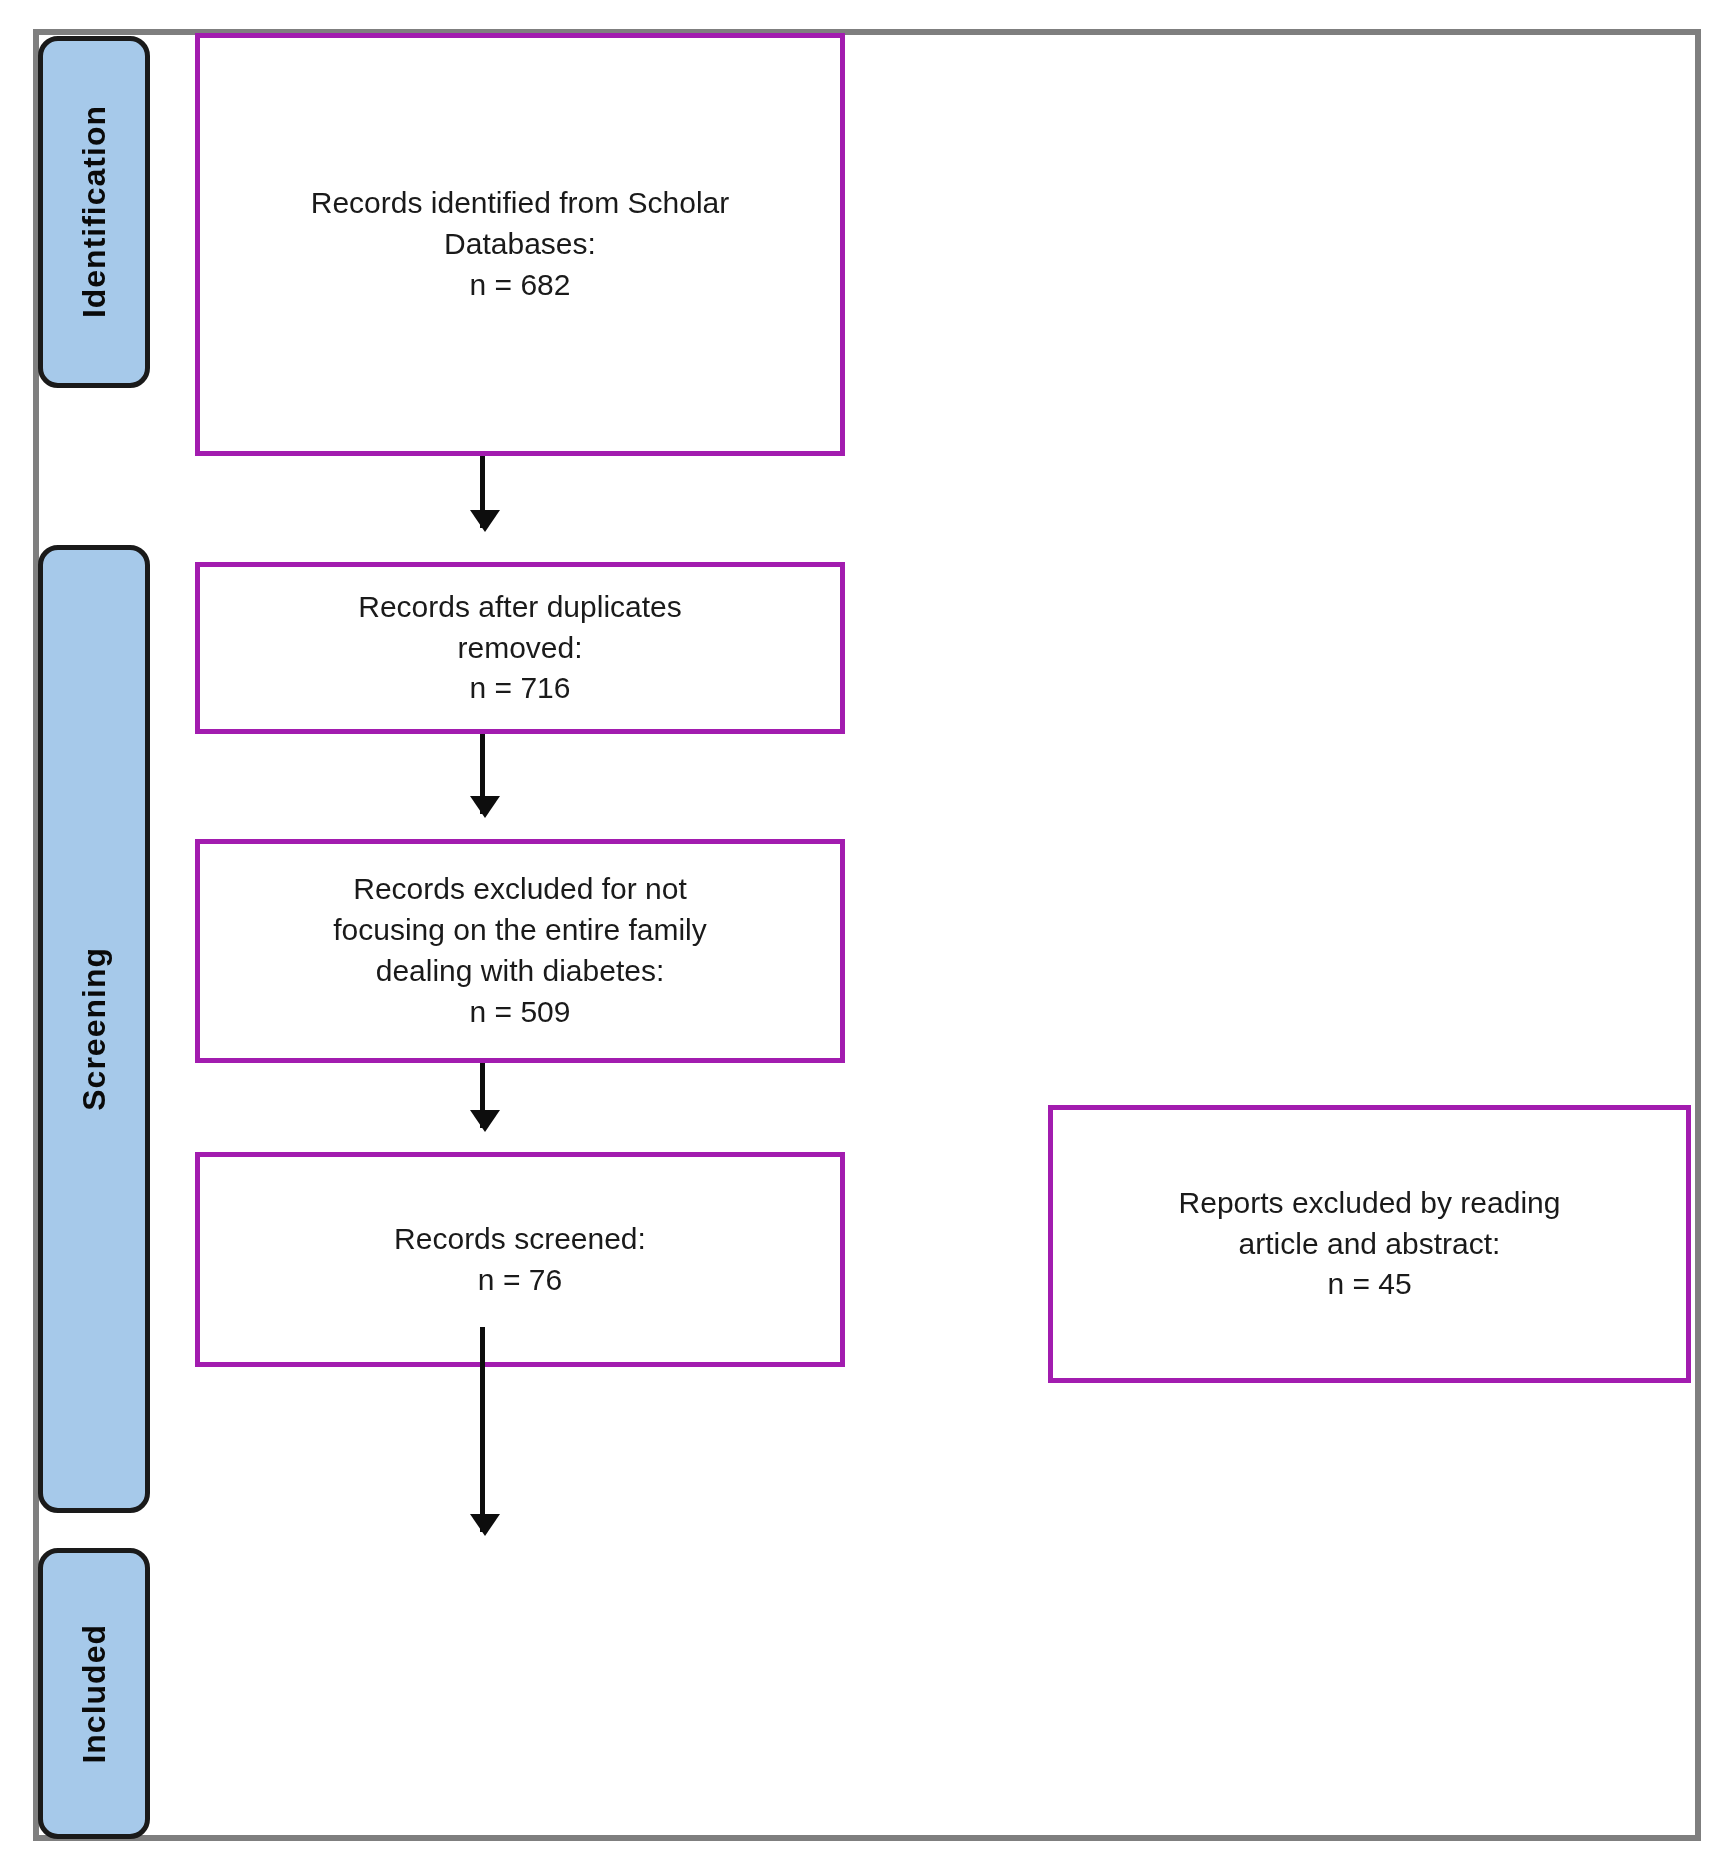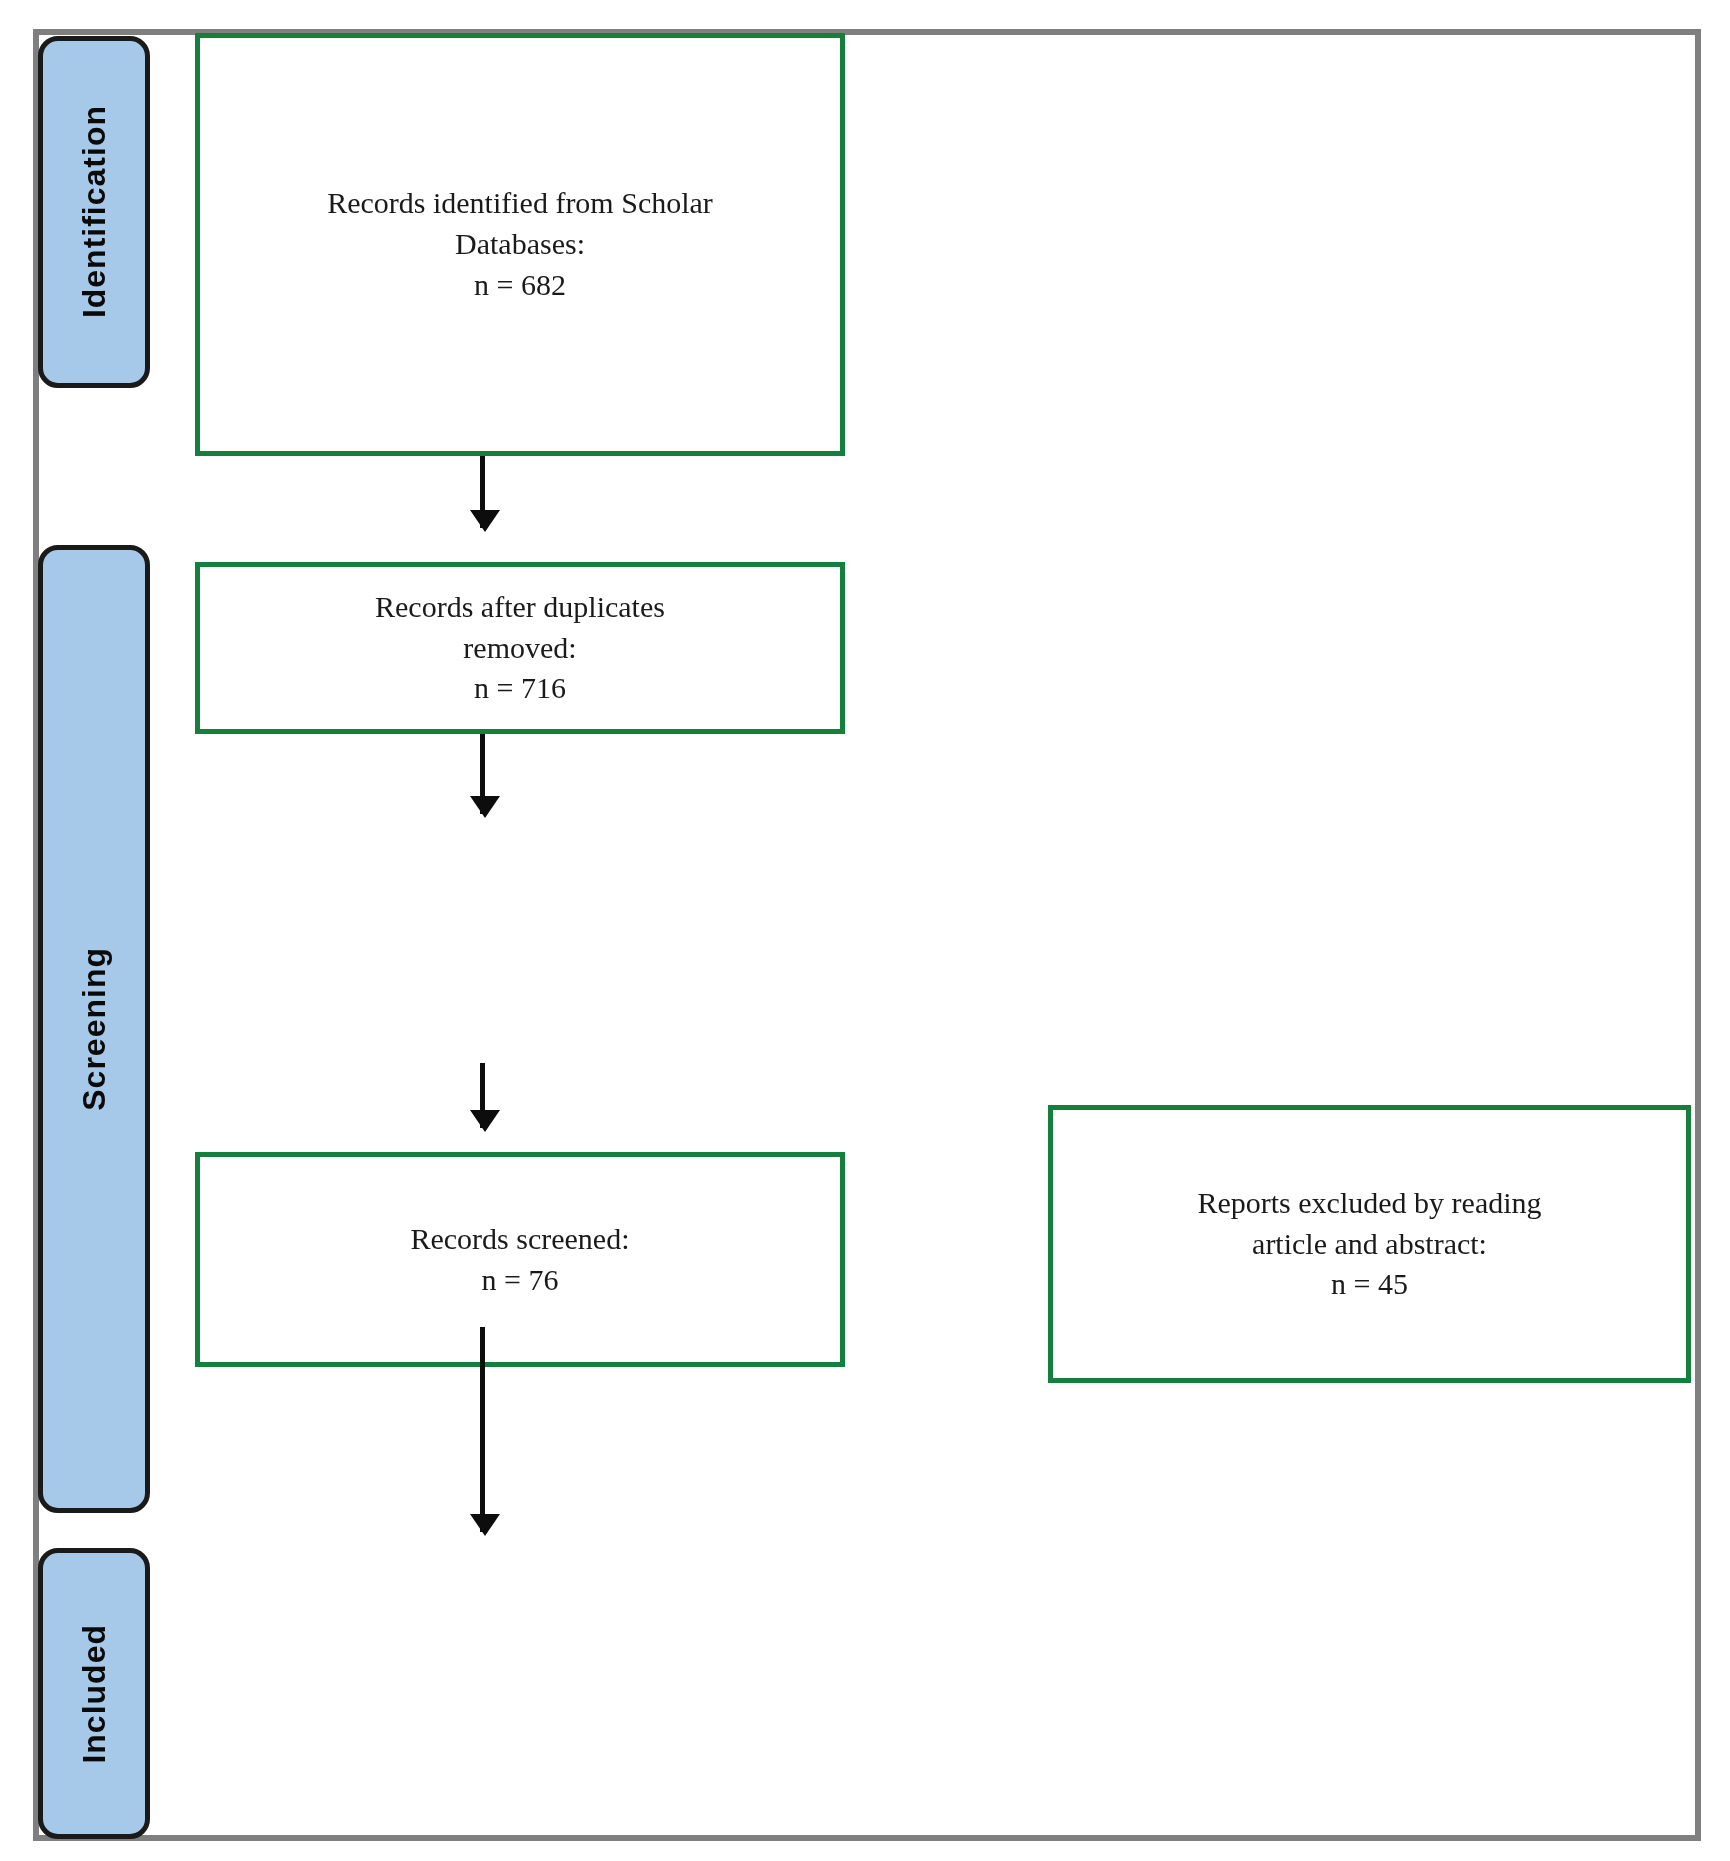--- a/index.html
+++ b/index.html
@@ -53,28 +53,27 @@
   }
 
   #pill-identification { left: 38px; top: 36px;   width: 112px; height: 352px; }
   #pill-screening      { left: 38px; top: 545px;  width: 112px; height: 968px; }
   #pill-included       { left: 38px; top: 1548px; width: 112px; height: 291px; }
 
   
   .flow-box {
     position: absolute;
     background: #ffffff;
-    border: 5px solid #15803d;
+    border: 5px solid #a21caf;
     box-sizing: border-box;
     display: flex;
     align-items: center;
     justify-content: center;
     text-align: center;
     padding: 6px 14px;
-    font-family: Liberation Serif, serif;
   }
   .flow-box .box-text {
     font-size: 30px;
     line-height: 1.36;
     color: #1a1a1a;
     white-space: pre-line;
   }
 
   #box-identified { left: 195px;  top: 33px;   width: 650px; height: 423px; }
   #box-duplicates { left: 195px;  top: 562px;  width: 650px; height: 172px; }
@@ -129,20 +128,26 @@
 Databases:
 n = 682</span>
   </div>
 
   <div class="flow-box" id="box-duplicates">
     <span class="box-text">Records after duplicates
 removed:
 n = 716</span>
   </div>
 
+  <div class="flow-box" id="box-excluded">
+    <span class="box-text">Records excluded for not
+focusing on the entire family
+dealing with diabetes:
+n = 509</span>
+  </div>
 
   <div class="flow-box" id="box-screened">
     <span class="box-text">Records screened:
 n = 76</span>
   </div>
 
   <div class="flow-box" id="box-reports-excluded">
     <span class="box-text">Reports excluded by reading
 article and abstract:
 n = 45</span>

